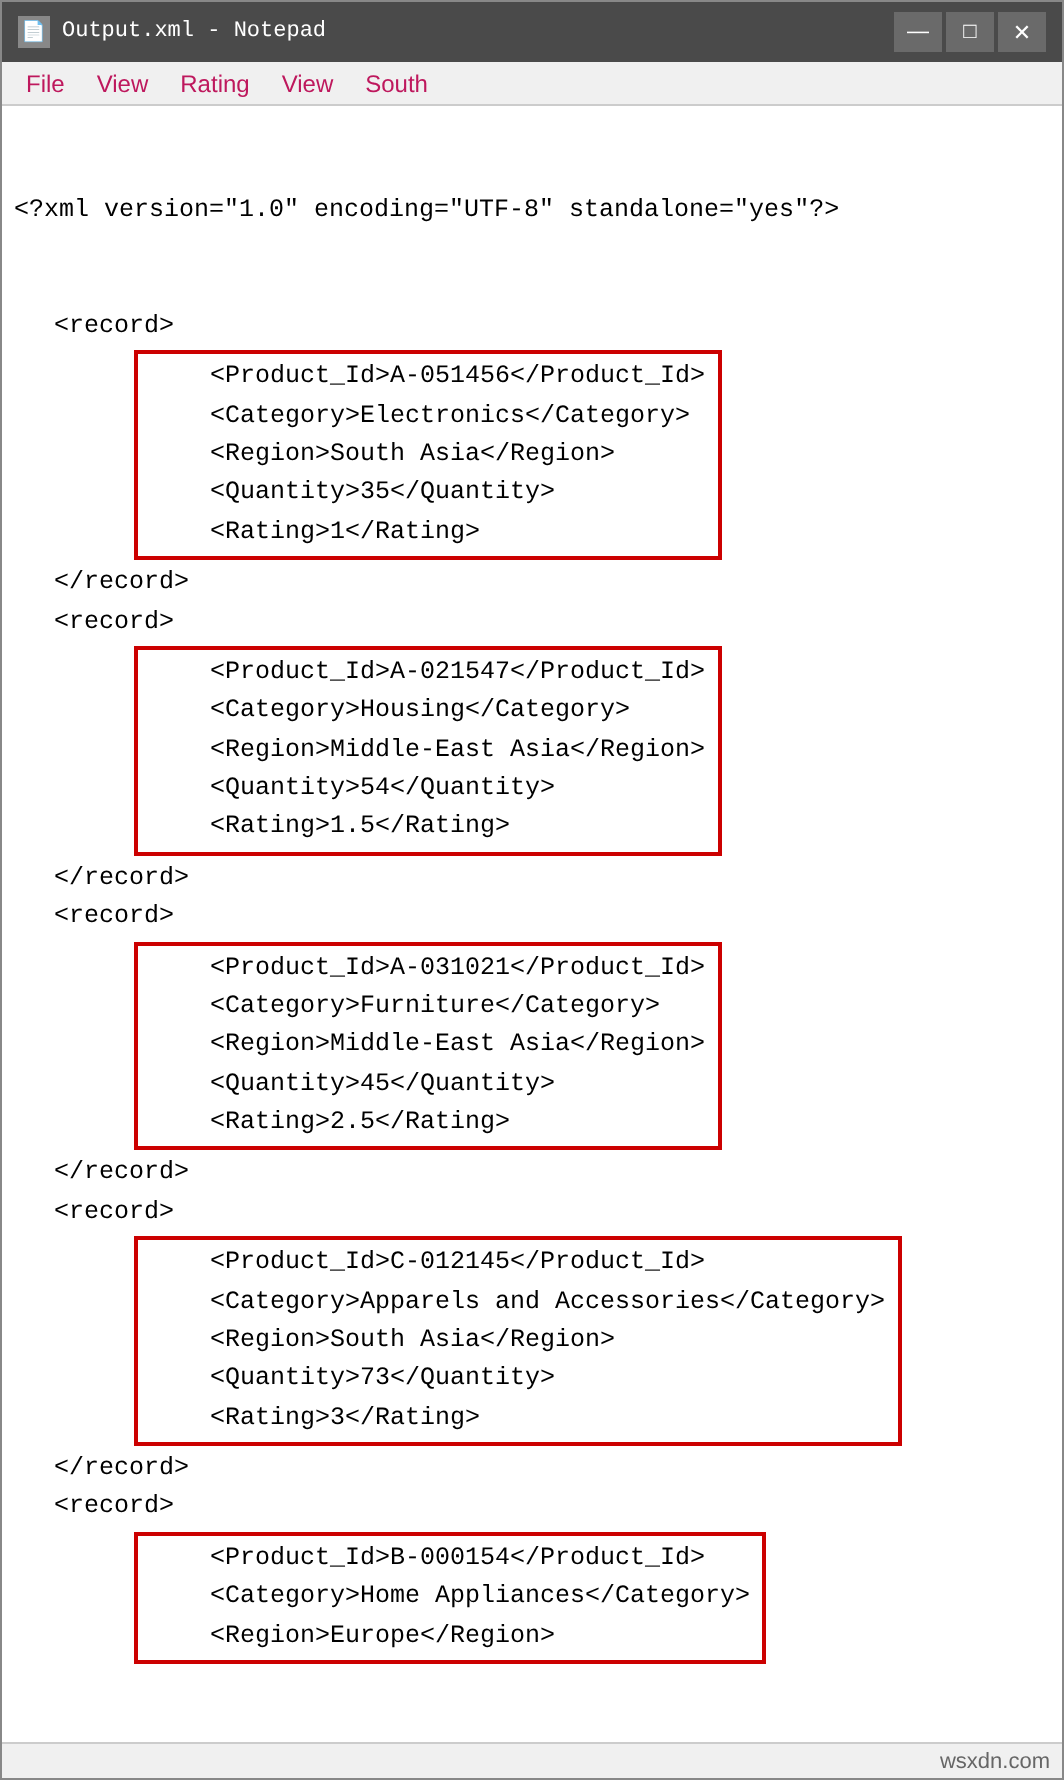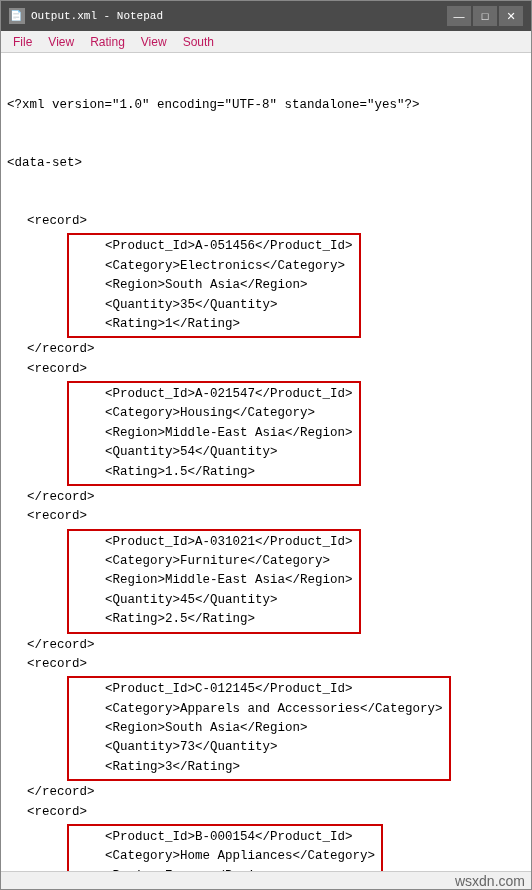--- a/index.html
+++ b/index.html
@@ -126,21 +126,21 @@
       border-top: 1px solid #ccc;
       display: flex;
       align-items: center;
       justify-content: flex-end;
       padding: 0 6px;
       flex-shrink: 0;
     }
 
     .status-text {
       font-family: 'Segoe UI', Arial, sans-serif;
-      font-size: 14px;
+      font-size: 11px;
       color: #666;
     }
   </style>
 </head>
 <body>
 
 <div class="window">
 
   <div class="title-bar">
     <div class="title-bar-left">
@@ -158,21 +158,20 @@
     <span class="menu-item">File</span>
     <span class="menu-item">View</span>
     <span class="menu-item">Rating</span>
     <span class="menu-item">View</span>
     <span class="menu-item">South</span>
   </div>
 
   <div class="content-area">
     <div class="xml-content">
       <span class="line indent-0">&lt;?xml version="1.0" encoding="UTF-8" standalone="yes"?&gt;</span>
-      <span class="line indent-0">&lt;data-set&gt;</span>
     </div>
 
     <div id="records-container">
         <div style="font-family: &quot;Courier New&quot;, Courier, monospace; font-size: 12.5px; line-height: 1.55; color: rgb(0, 0, 0);"><div style="padding-left: 20px;">&lt;record&gt;</div><div style="border: 2px solid rgb(204, 0, 0); display: inline-block; padding: 2px 6px; margin-left: 60px; margin-top: 2px; margin-bottom: 2px;"><div style="white-space: pre;">    &lt;Product_Id&gt;A-051456&lt;/Product_Id&gt;</div><div style="white-space: pre;">    &lt;Category&gt;Electronics&lt;/Category&gt;</div><div style="white-space: pre;">    &lt;Region&gt;South Asia&lt;/Region&gt;</div><div style="white-space: pre;">    &lt;Quantity&gt;35&lt;/Quantity&gt;</div><div style="white-space: pre;">    &lt;Rating&gt;1&lt;/Rating&gt;</div></div><div style="padding-left: 20px;">&lt;/record&gt;</div></div>
         <div style="font-family: &quot;Courier New&quot;, Courier, monospace; font-size: 12.5px; line-height: 1.55; color: rgb(0, 0, 0);"><div style="padding-left: 20px;">&lt;record&gt;</div><div style="border: 2px solid rgb(204, 0, 0); display: inline-block; padding: 2px 6px; margin-left: 60px; margin-top: 2px; margin-bottom: 2px;"><div style="white-space: pre;">    &lt;Product_Id&gt;A-021547&lt;/Product_Id&gt;</div><div style="white-space: pre;">    &lt;Category&gt;Housing&lt;/Category&gt;</div><div style="white-space: pre;">    &lt;Region&gt;Middle-East Asia&lt;/Region&gt;</div><div style="white-space: pre;">    &lt;Quantity&gt;54&lt;/Quantity&gt;</div><div style="white-space: pre;">    &lt;Rating&gt;1.5&lt;/Rating&gt;</div></div><div style="padding-left: 20px;">&lt;/record&gt;</div></div>
         <div style="font-family: &quot;Courier New&quot;, Courier, monospace; font-size: 12.5px; line-height: 1.55; color: rgb(0, 0, 0);"><div style="padding-left: 20px;">&lt;record&gt;</div><div style="border: 2px solid rgb(204, 0, 0); display: inline-block; padding: 2px 6px; margin-left: 60px; margin-top: 2px; margin-bottom: 2px;"><div style="white-space: pre;">    &lt;Product_Id&gt;A-031021&lt;/Product_Id&gt;</div><div style="white-space: pre;">    &lt;Category&gt;Furniture&lt;/Category&gt;</div><div style="white-space: pre;">    &lt;Region&gt;Middle-East Asia&lt;/Region&gt;</div><div style="white-space: pre;">    &lt;Quantity&gt;45&lt;/Quantity&gt;</div><div style="white-space: pre;">    &lt;Rating&gt;2.5&lt;/Rating&gt;</div></div><div style="padding-left: 20px;">&lt;/record&gt;</div></div>
         <div style="font-family: &quot;Courier New&quot;, Courier, monospace; font-size: 12.5px; line-height: 1.55; color: rgb(0, 0, 0);"><div style="padding-left: 20px;">&lt;record&gt;</div><div style="border: 2px solid rgb(204, 0, 0); display: inline-block; padding: 2px 6px; margin-left: 60px; margin-top: 2px; margin-bottom: 2px;"><div style="white-space: pre;">    &lt;Product_Id&gt;C-012145&lt;/Product_Id&gt;</div><div style="white-space: pre;">    &lt;Category&gt;Apparels and Accessories&lt;/Category&gt;</div><div style="white-space: pre;">    &lt;Region&gt;South Asia&lt;/Region&gt;</div><div style="white-space: pre;">    &lt;Quantity&gt;73&lt;/Quantity&gt;</div><div style="white-space: pre;">    &lt;Rating&gt;3&lt;/Rating&gt;</div></div><div style="padding-left: 20px;">&lt;/record&gt;</div></div>
         <div style="font-family: &quot;Courier New&quot;, Courier, monospace; font-size: 12.5px; line-height: 1.55; color: rgb(0, 0, 0);"><div style="padding-left: 20px;">&lt;record&gt;</div><div style="border: 2px solid rgb(204, 0, 0); display: inline-block; padding: 2px 6px; margin-left: 60px; margin-top: 2px; margin-bottom: 2px;"><div style="white-space: pre;">    &lt;Product_Id&gt;B-000154&lt;/Product_Id&gt;</div><div style="white-space: pre;">    &lt;Category&gt;Home Appliances&lt;/Category&gt;</div><div style="white-space: pre;">    &lt;Region&gt;Europe&lt;/Region&gt;</div></div></div>
       </div>
 

